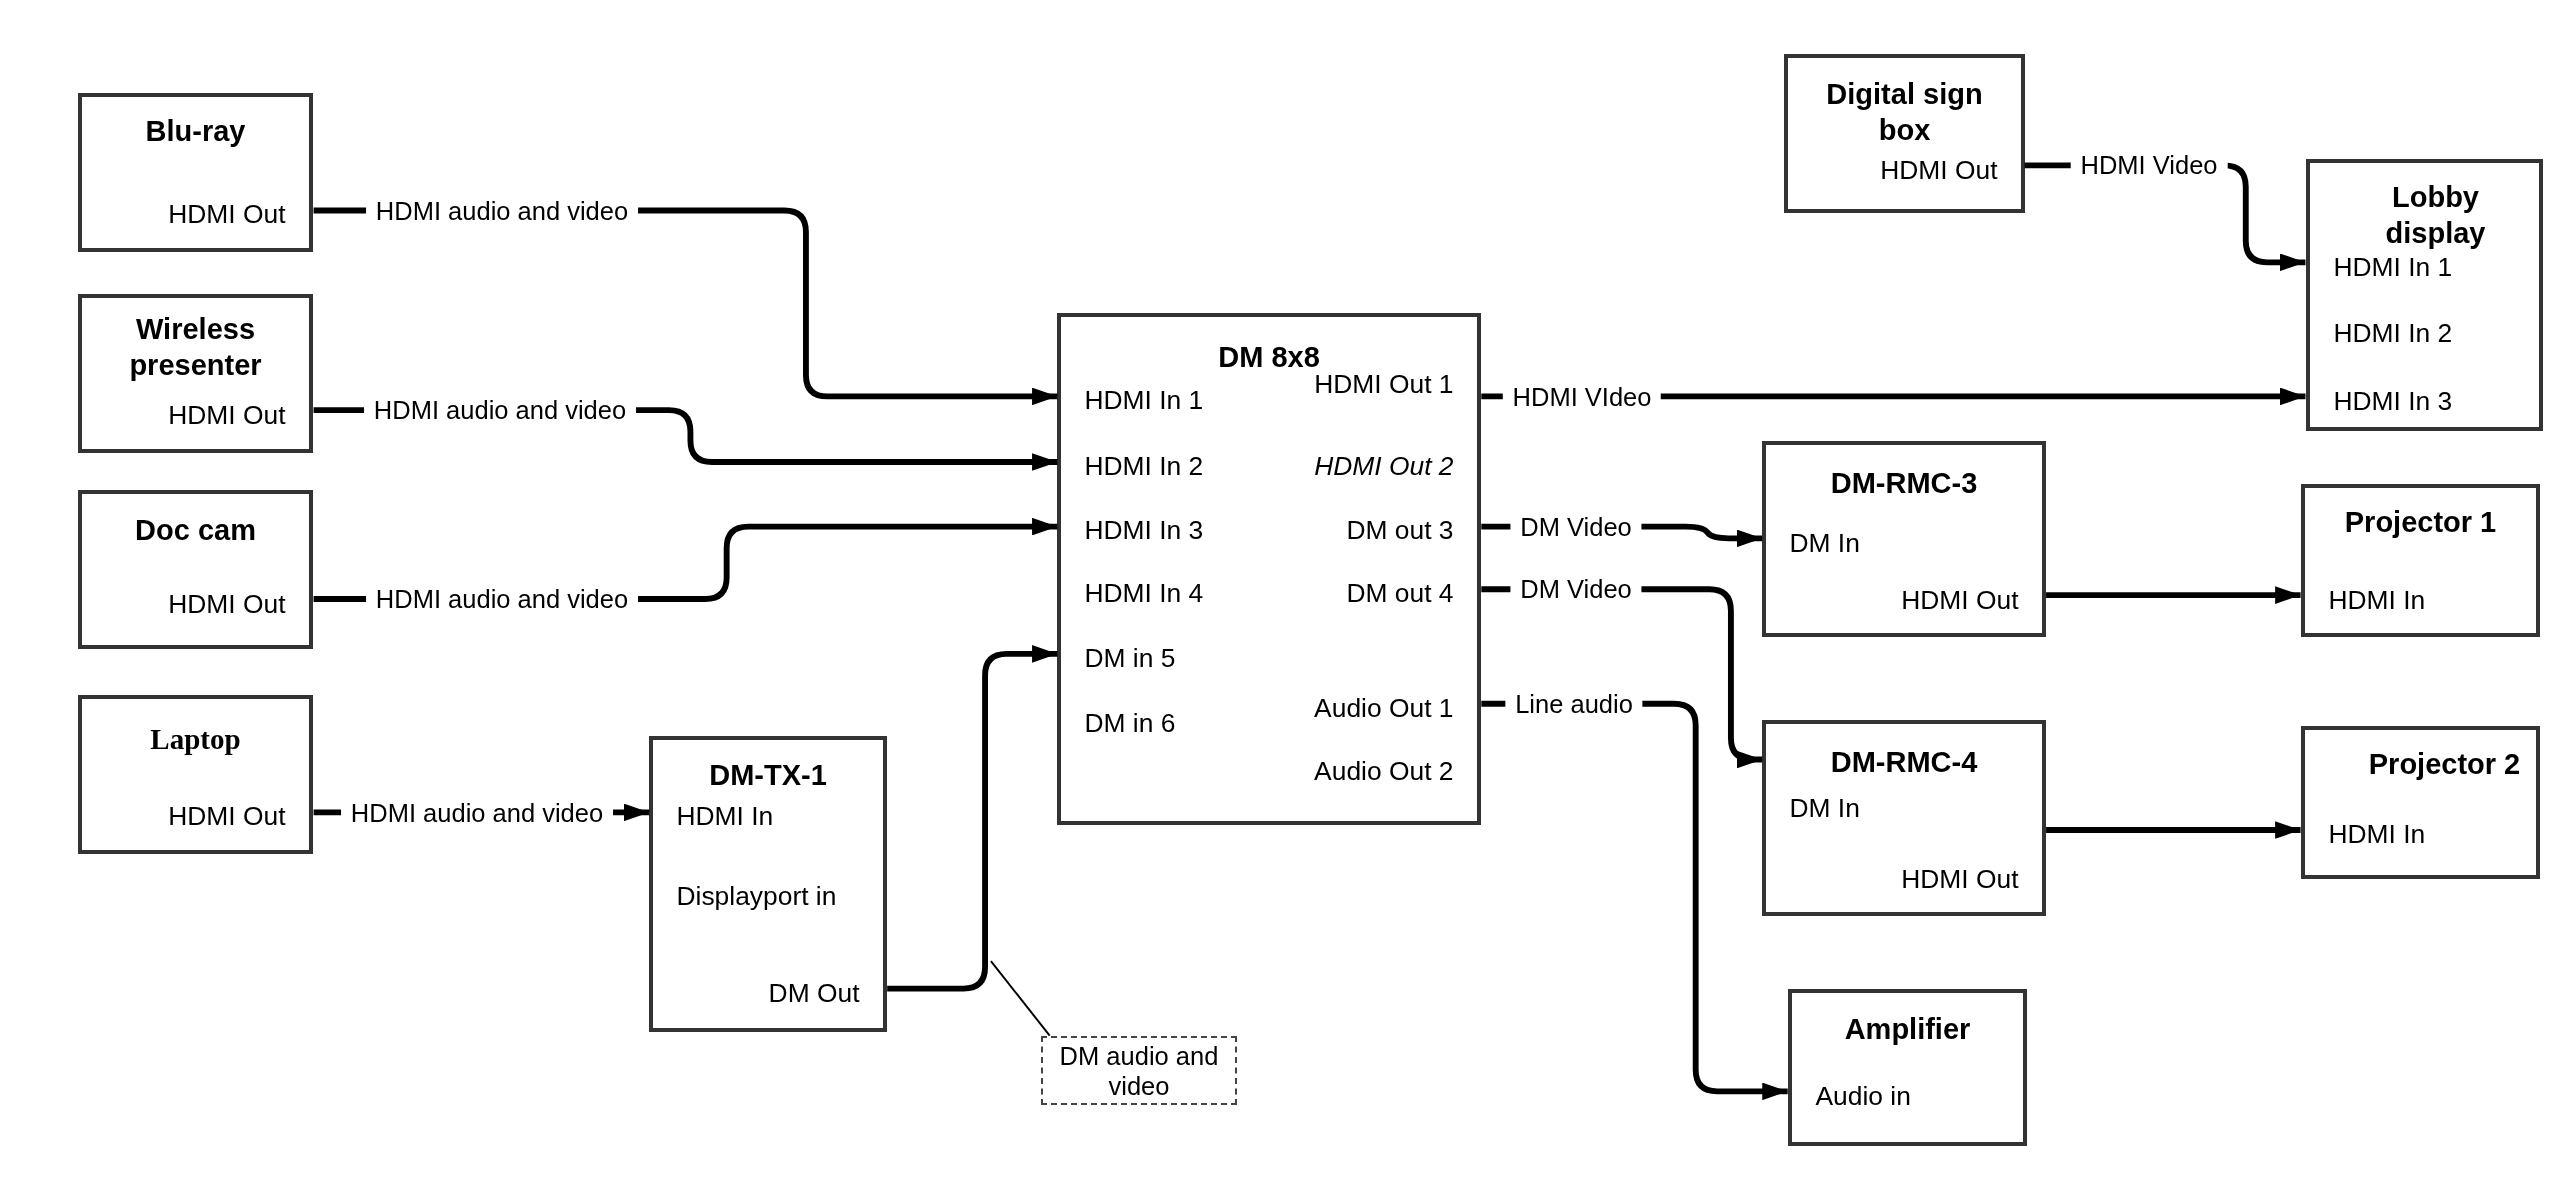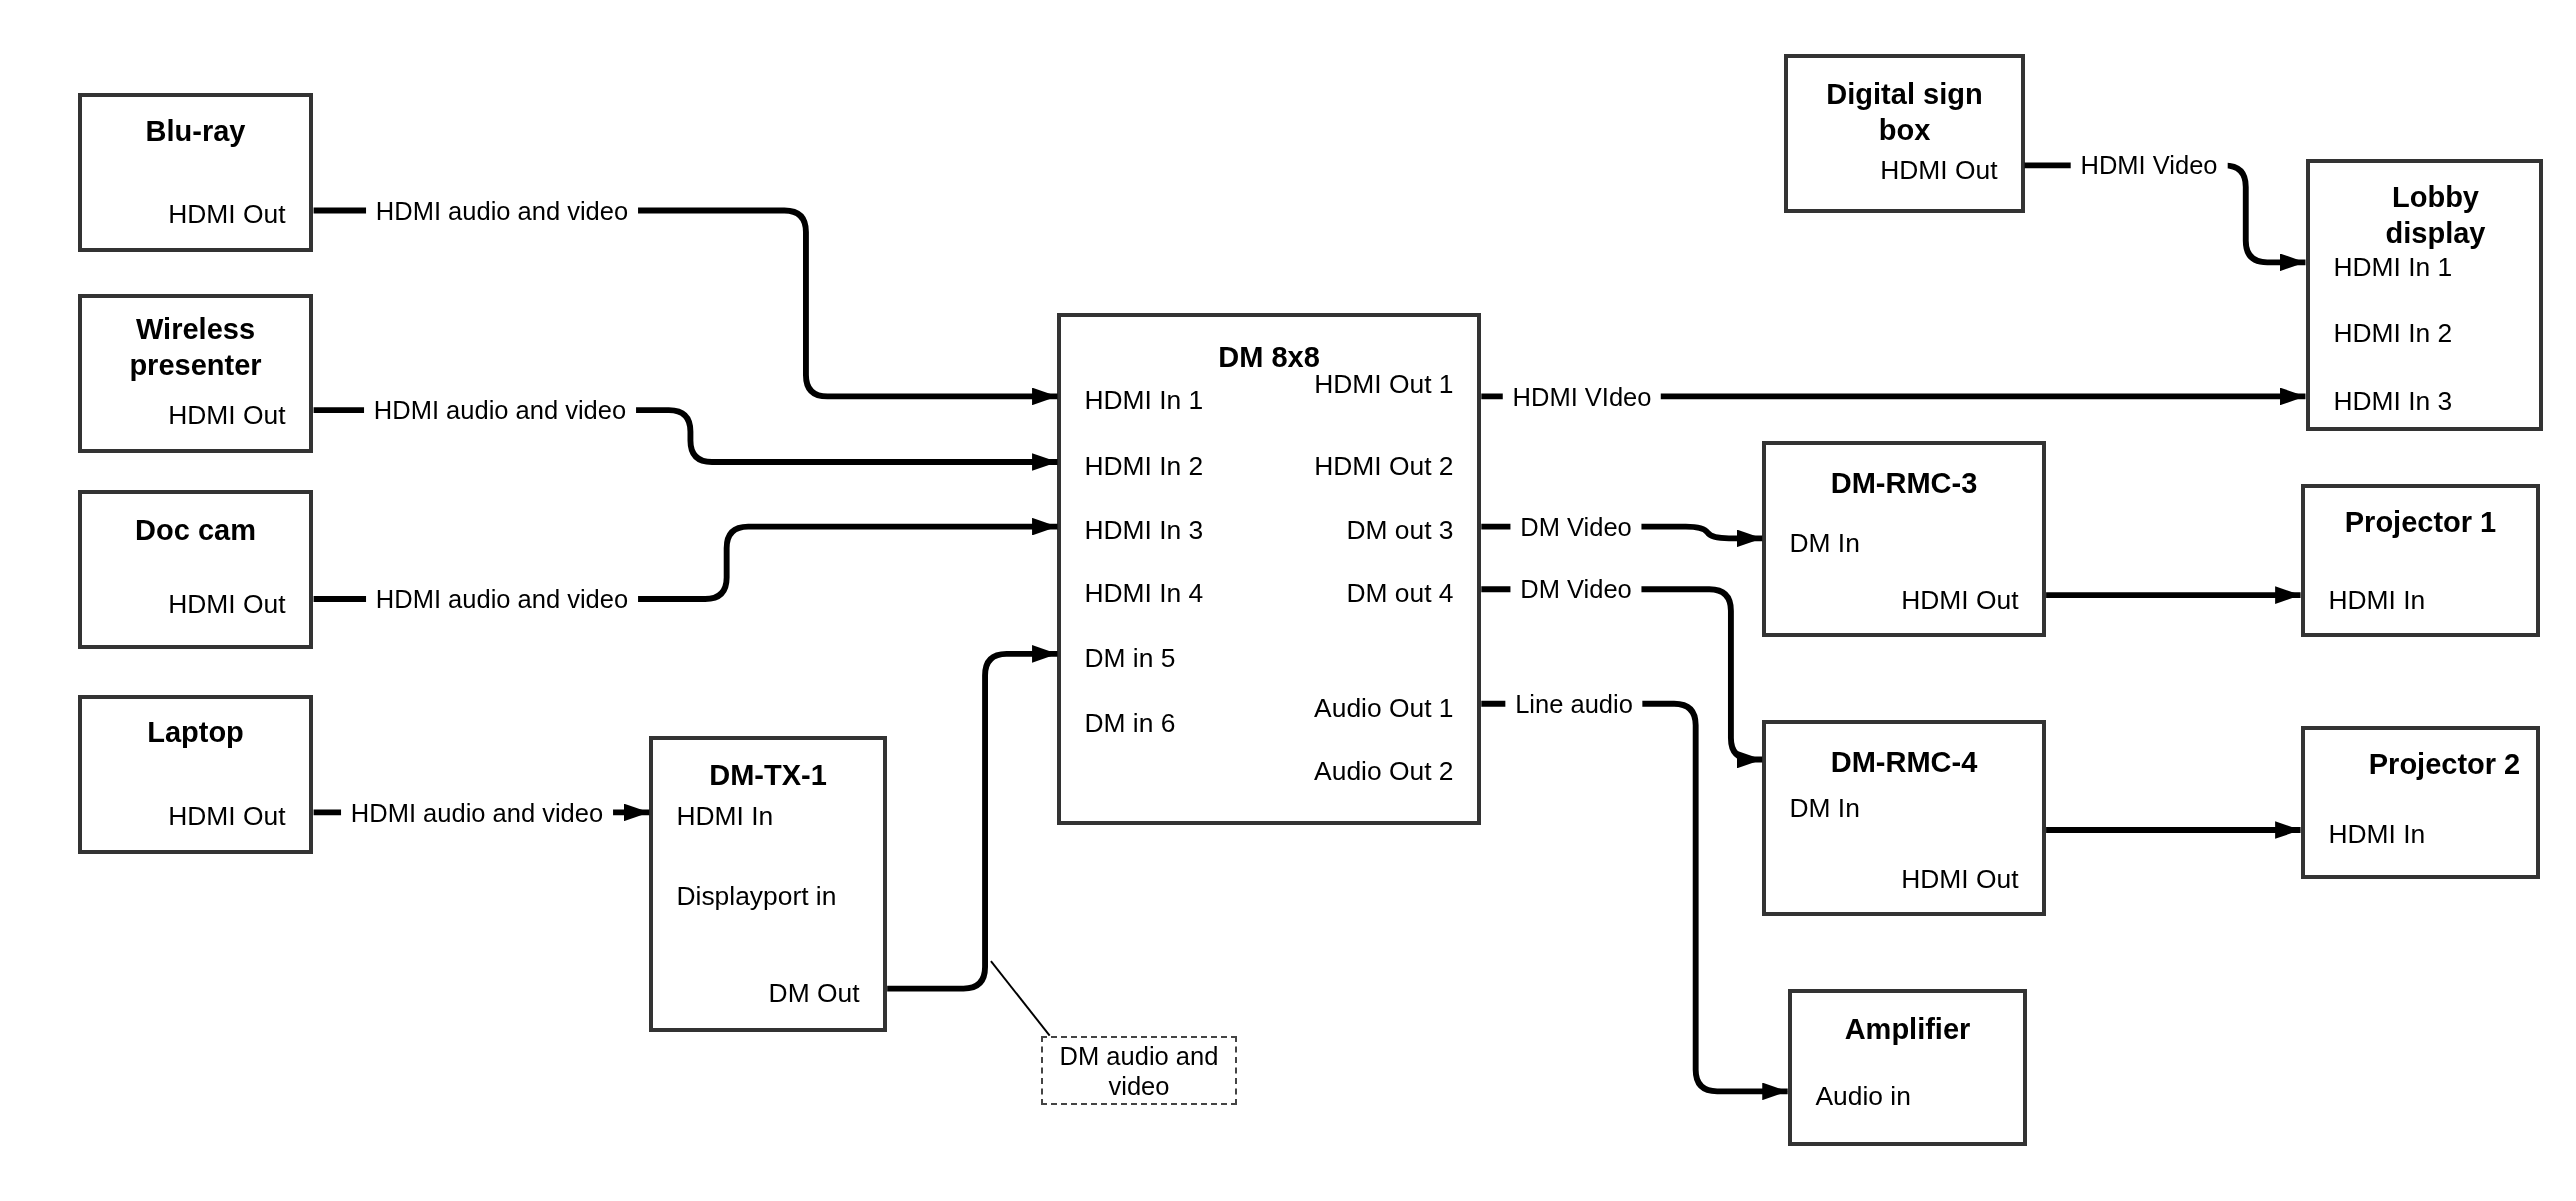--- a/index.html
+++ b/index.html
@@ -87,39 +87,39 @@
       <div class="node" style="left: 78px; top: 294px; width: 235px; height: 159px;">
         <div class="node-title" style="top: 12.7px;">Wireless
 presenter</div>
         <div class="port right" style="top: 117px;">HDMI Out</div>
       </div>
       <div class="node" style="left: 78px; top: 490px; width: 235px; height: 159px;">
         <div class="node-title" style="top: 17.6px;">Doc cam</div>
         <div class="port right" style="top: 110px;">HDMI Out</div>
       </div>
       <div class="node" style="left: 78px; top: 695px; width: 235px; height: 159px;">
-        <div class="node-title" style="top: 15px;">Laptop</div>
+        <div class="node-title" style="top: 22px; font-family: Liberation Serif, serif;">Laptop</div>
         <div class="port right" style="top: 117px;">HDMI Out</div>
       </div>
       <div class="node" style="left: 649px; top: 736px; width: 238px; height: 296px;">
         <div class="node-title" style="top: 16.6px;">DM-TX-1</div>
         <div class="port left" style="top: 76px;">HDMI In</div>
         <div class="port left" style="top: 156px;">Displayport in</div>
         <div class="port right" style="top: 253px; text-align: right;">DM Out</div>
       </div>
       <div class="node" style="left: 1057px; top: 313px; width: 424px; height: 512px;">
         <div class="node-title" style="top: 21.5px;">DM 8x8</div>
         <div class="port left" style="top: 83px;">HDMI In 1</div>
         <div class="port left" style="top: 149px;">HDMI In 2</div>
         <div class="port left" style="top: 213px;">HDMI In 3</div>
         <div class="port left" style="top: 276px;">HDMI In 4</div>
         <div class="port left" style="top: 341px;">DM in 5</div>
         <div class="port left" style="top: 406px;">DM in 6</div>
         <div class="port right" style="top: 67px;">HDMI Out 1</div>
-        <div class="port right" style="top: 149px;">HDMI Out 2</div>
+        <div class="port right" style="top: 149px; font-style: italic;">HDMI Out 2</div>
         <div class="port right" style="top: 213px;">DM out 3</div>
         <div class="port right" style="top: 276px;">DM out 4</div>
         <div class="port right" style="top: 391px;">Audio Out 1</div>
         <div class="port right" style="top: 454px;">Audio Out 2</div>
       </div>
       <div class="node" style="left: 1784px; top: 54px; width: 241px; height: 159px;">
         <div class="node-title" style="top: 17.6px;">Digital sign
 box</div>
         <div class="port right" style="top: 112px;">HDMI Out</div>
       </div>

